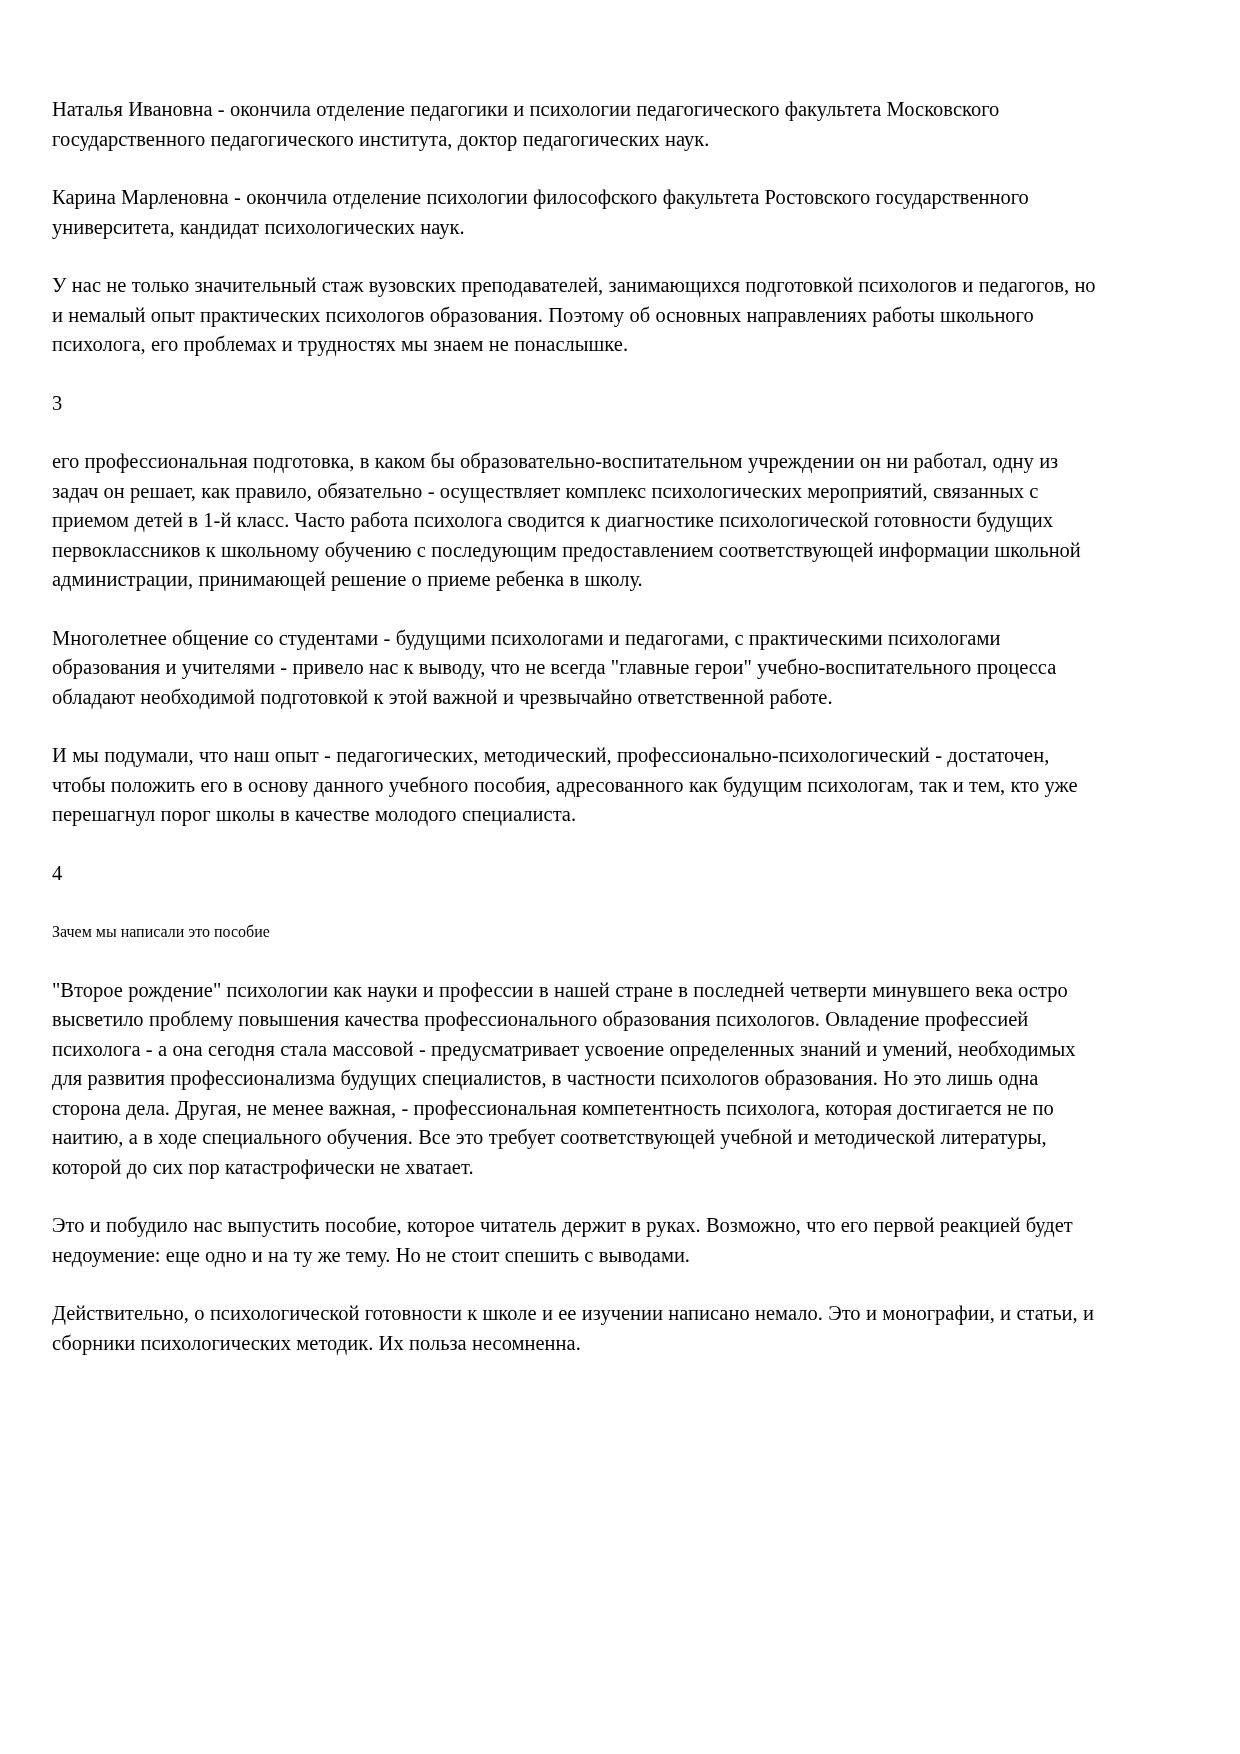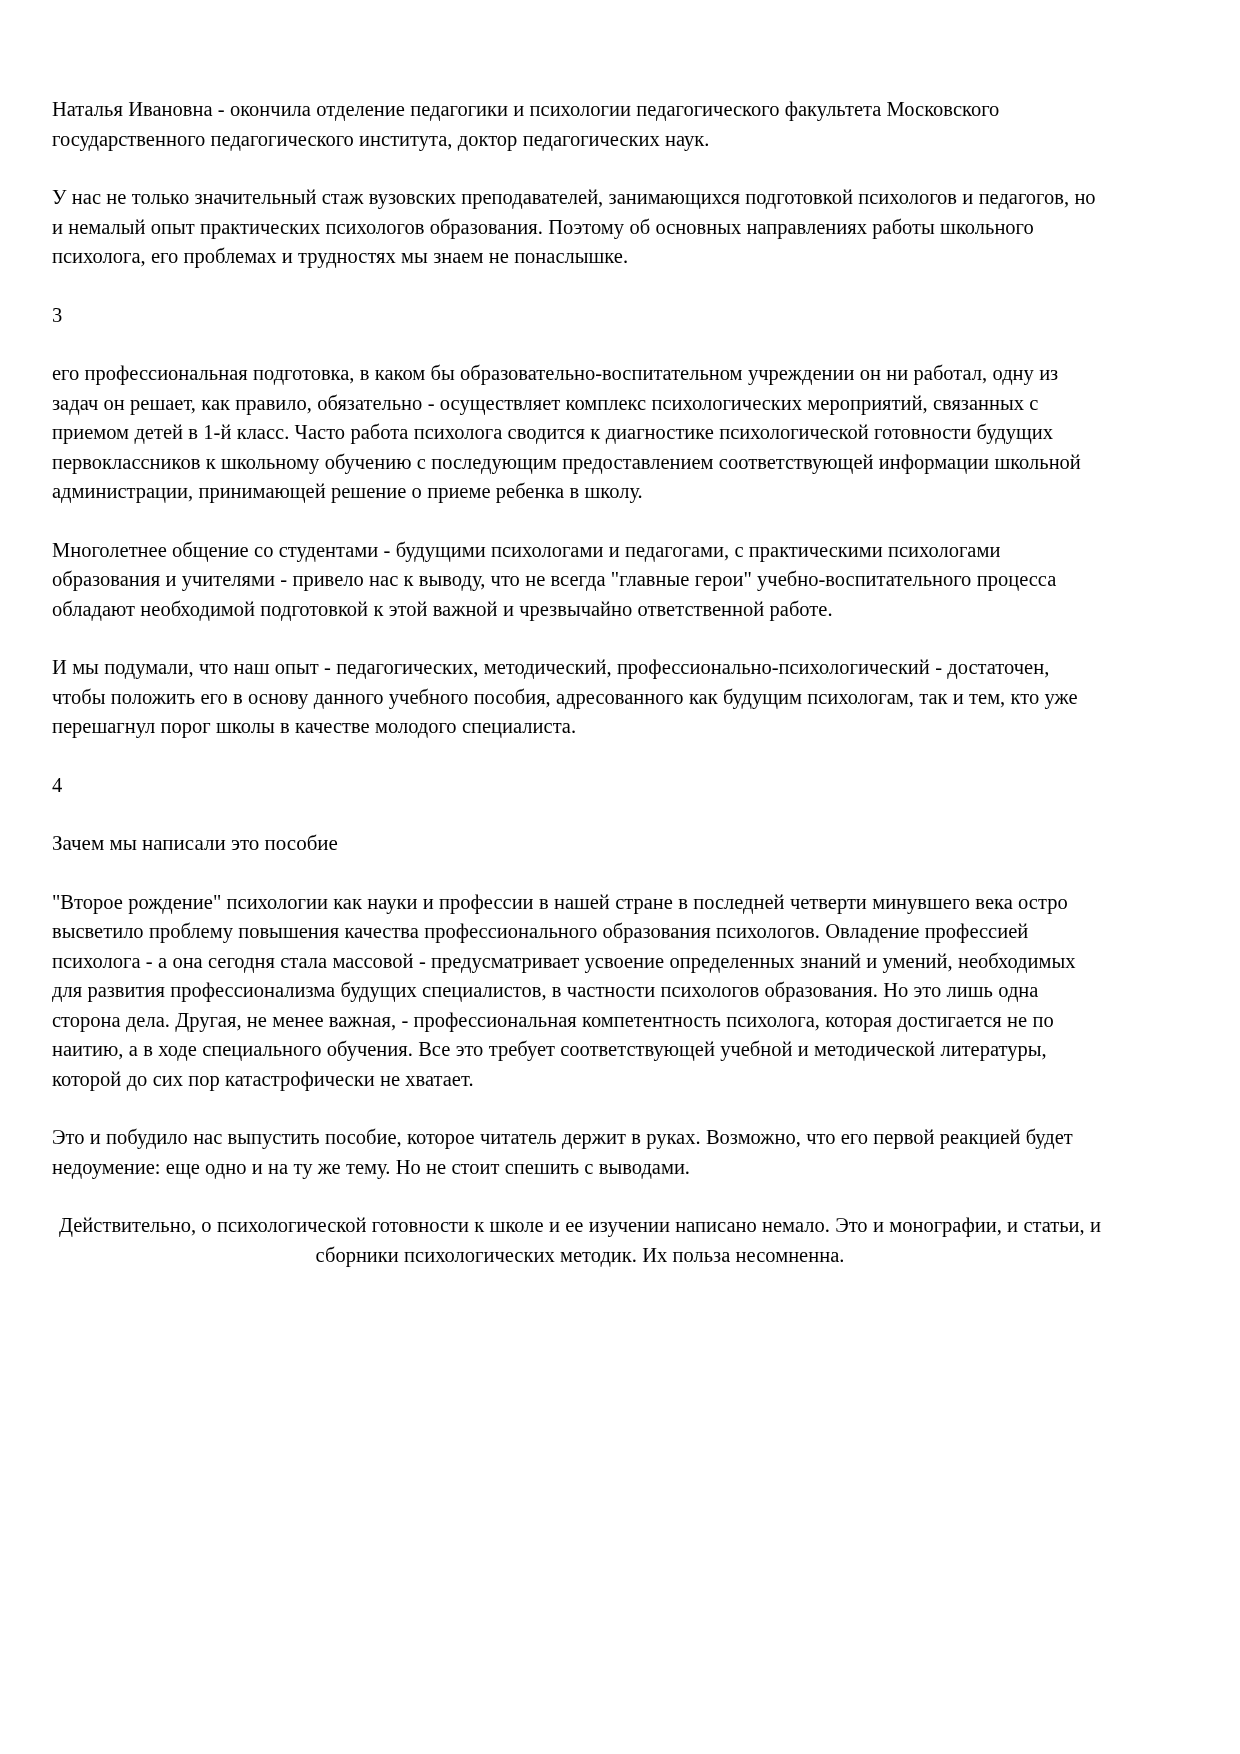--- a/index.html
+++ b/index.html
@@ -25,42 +25,42 @@
     line-height: 29.5px;
     text-align: left;
   }
   .para {
     margin: 0 0 29px 0;
     text-align: left;
     word-spacing: 0.2px;
   }
   .para:last-child {
     margin-bottom: 0;
-    text-align: center;
   }
   .page-marker {
     margin: 0 0 29px 0;
     font-size: 20.5px;
     line-height: 29.5px;
   }
   .heading {
     margin: 0 0 29px 0;
-    font-size: 21px;
+    font-size: 16px;
     line-height: 29.5px;
     font-weight: normal;
   }
 </style>
 </head>
 <body>
 
 <div class="page">
   <div class="doc-body">
 
     <p class="para">Наталья Ивановна - окончила отделение педагогики и психологии педагогического факультета Московского государственного педагогического института, доктор педагогических наук.</p>
 
+    <p class="para">Карина Марленовна - окончила отделение психологии философского факультета Ростовского государственного университета, кандидат психологических наук.</p>
 
 
     <p class="para">У нас не только значительный стаж вузовских преподавателей, занимающихся подготовкой психологов и педагогов, но и немалый опыт практических психологов образования. Поэтому об основных направлениях работы школьного психолога, его проблемах и трудностях мы знаем не понаслышке.</p>
 
 
     <p class="page-marker">3</p>
 
     <p class="para">его профессиональная подготовка, в каком бы образовательно-воспитательном учреждении он ни работал, одну из задач он решает, как правило, обязательно - осуществляет комплекс психологических мероприятий, связанных с приемом детей в 1-й класс. Часто работа психолога сводится к диагностике психологической готовности будущих первоклассников к школьному обучению с последующим предоставлением соответствующей информации школьной администрации, принимающей решение о приеме ребенка в школу.</p>
 
     <p class="para">Многолетнее общение со студентами - будущими психологами и педагогами, с практическими психологами образования и учителями - привело нас к выводу, что не всегда "главные герои" учебно-воспитательного процесса обладают необходимой подготовкой к этой важной и чрезвычайно ответственной работе.</p>

